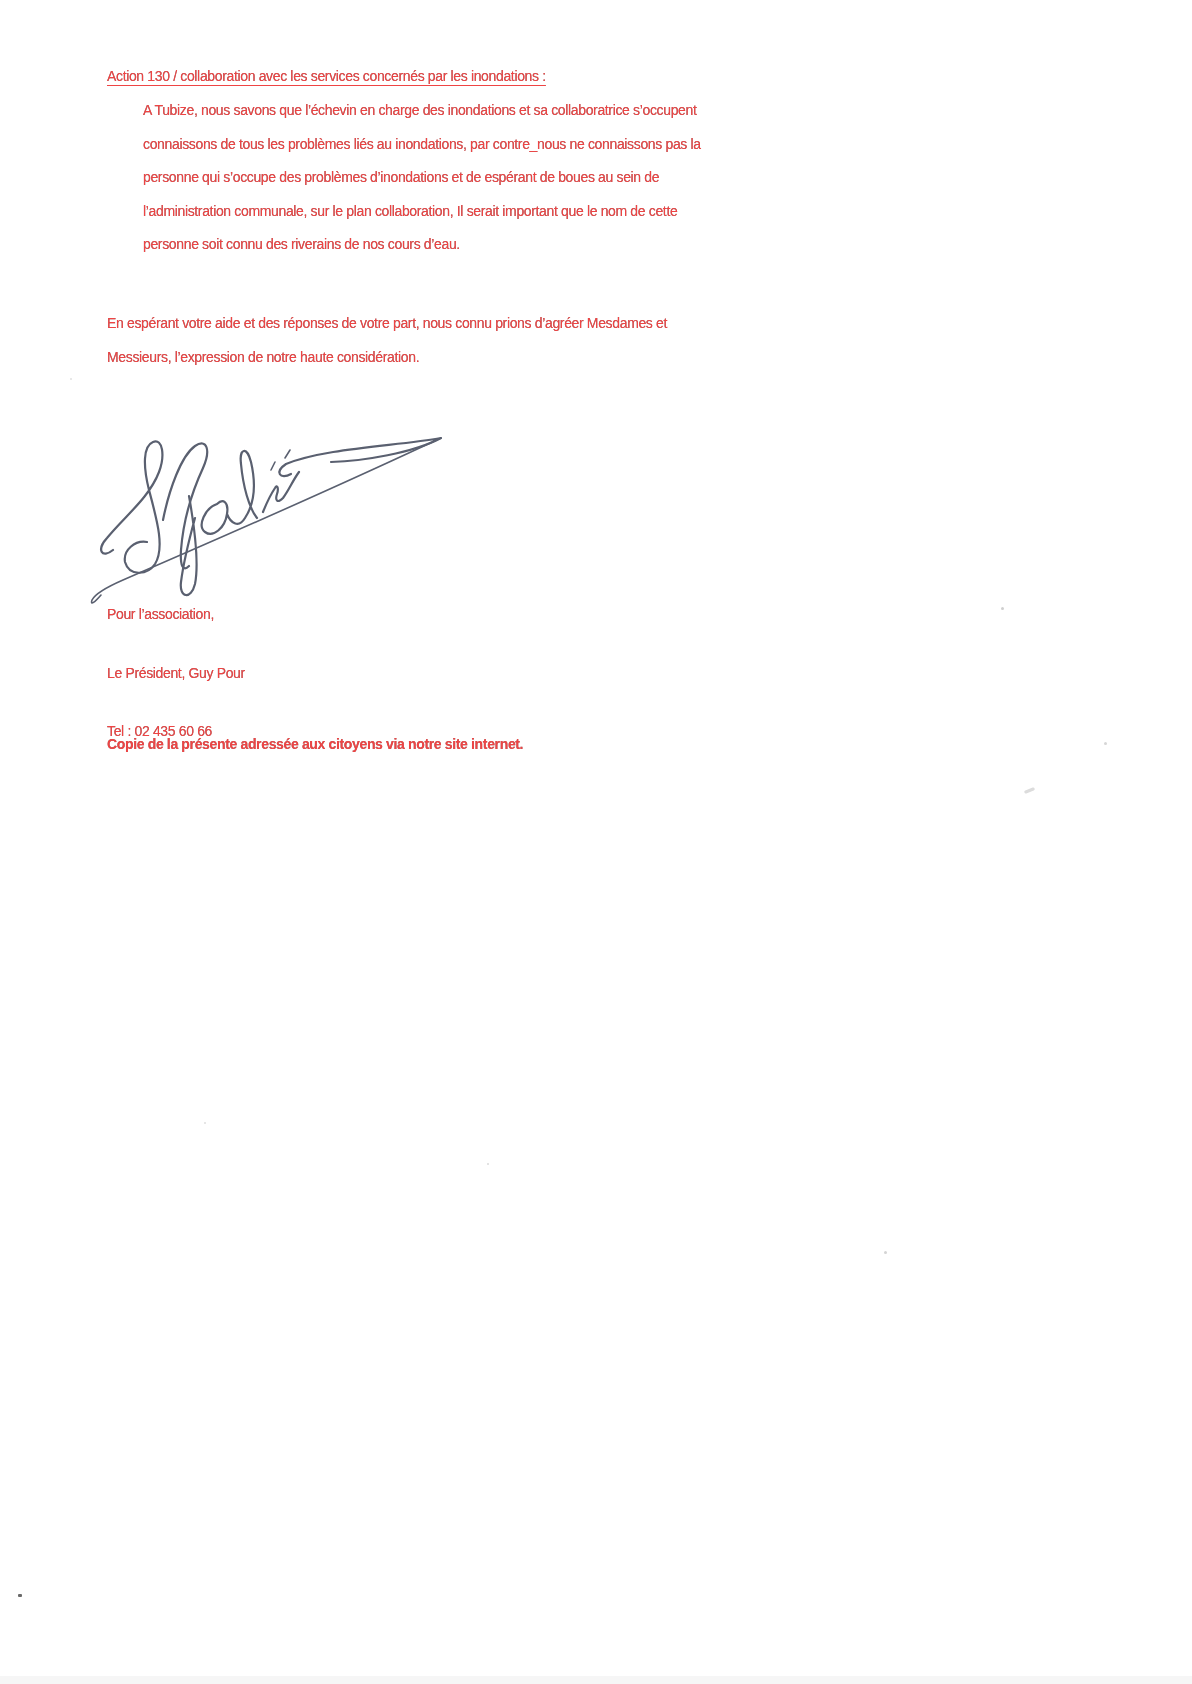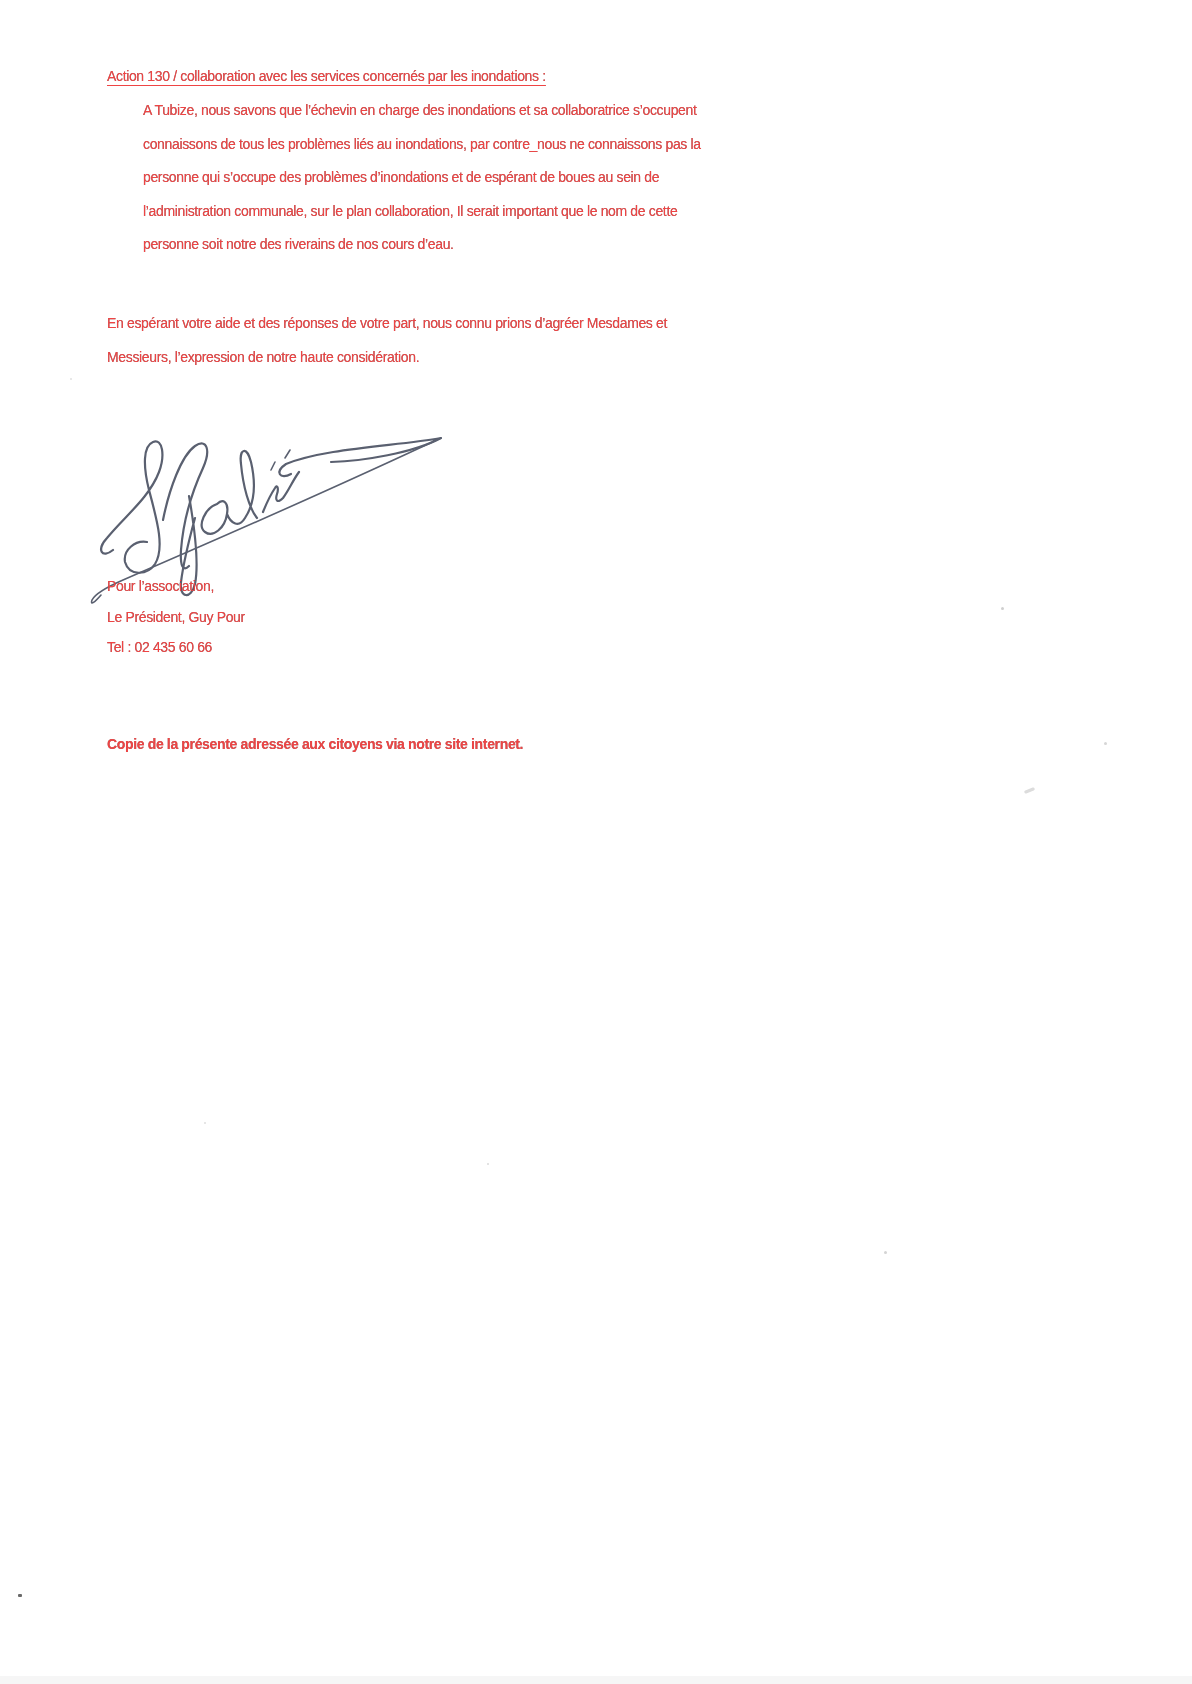--- a/index.html
+++ b/index.html
@@ -43,21 +43,21 @@
   }
   .signature-svg path {
     fill: none;
     stroke: #5a6070;
     stroke-width: 2.2;
     stroke-linecap: round;
     stroke-linejoin: round;
   }
   .signature-svg path.thin { stroke-width: 1.6; }
   .sigblock { position: absolute; left: 107px; top: 571px; }
-  .sigblock .textline { line-height: 30.5px; }
+  .sigblock .textline { line-height: 30.5px; margin-top: 28px; }
   .copynote { position: absolute; left: 107px; top: 728px; font-weight: bold; }
   .speck { position: absolute; border-radius: 50%; }
   .sp1 { left: 1001px; top: 607px; width: 3px; height: 3px; background: #cfcfcf; }
   .sp2 { left: 1104px; top: 742px; width: 3px; height: 3px; background: #d6d6d6; }
   .sp3 { left: 1024px; top: 789px; width: 11px; height: 3px; background: #dcdcdc;
          border-radius: 2px; transform: rotate(-22deg); }
   .sp4 { left: 884px; top: 1251px; width: 3px; height: 3px; background: #d4d4d4; }
   .sp5 { left: 487px; top: 1163px; width: 2px; height: 2px; background: #dadada; }
   .sp6 { left: 204px; top: 1122px; width: 2px; height: 2px; background: #dedede; }
   .sp7 { left: 18px; top: 1594px; width: 4px; height: 3px; background: #6a6a6a; border-radius: 1px; }
@@ -74,21 +74,21 @@
 
 <div class="page">
 
   <div class="textline heading">Action 130 / collaboration avec les services concernés par les inondations :</div>
 
   <div class="para1">
     <div class="textline">A Tubize, nous savons que l’échevin en charge des inondations et sa collaboratrice s’occupent</div>
     <div class="textline">connaissons de tous les problèmes liés au inondations, par contre_nous ne connaissons pas la</div>
     <div class="textline">personne qui s’occupe des problèmes d’inondations et de espérant de boues au sein de</div>
     <div class="textline">l’administration communale, sur le plan collaboration, Il serait important que le nom de cette</div>
-    <div class="textline">personne soit notre des riverains de nos cours d’eau.</div>
+    <div class="textline">personne soit connu des riverains de nos cours d’eau.</div>
   </div>
 
   <div class="para2">
     <div class="textline">En espérant votre aide et des réponses de votre part, nous connu prions d’agréer Mesdames et</div>
     <div class="textline">Messieurs, l’expression de notre haute considération.</div>
   </div>
 
   <svg class="signature-svg" viewBox="0 0 365 210" xmlns="http://www.w3.org/2000/svg">
 
     <path class="thin" d="M 356 38 C 262 82, 140 136, 38 180 C 22 187, 10 194, 7 200 C 5 206, 10 202, 16 195"></path>

